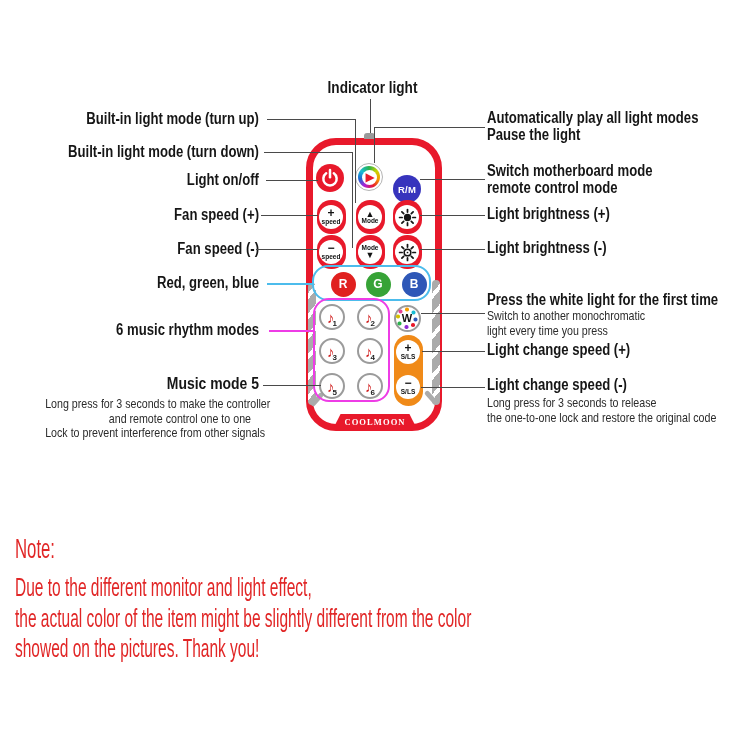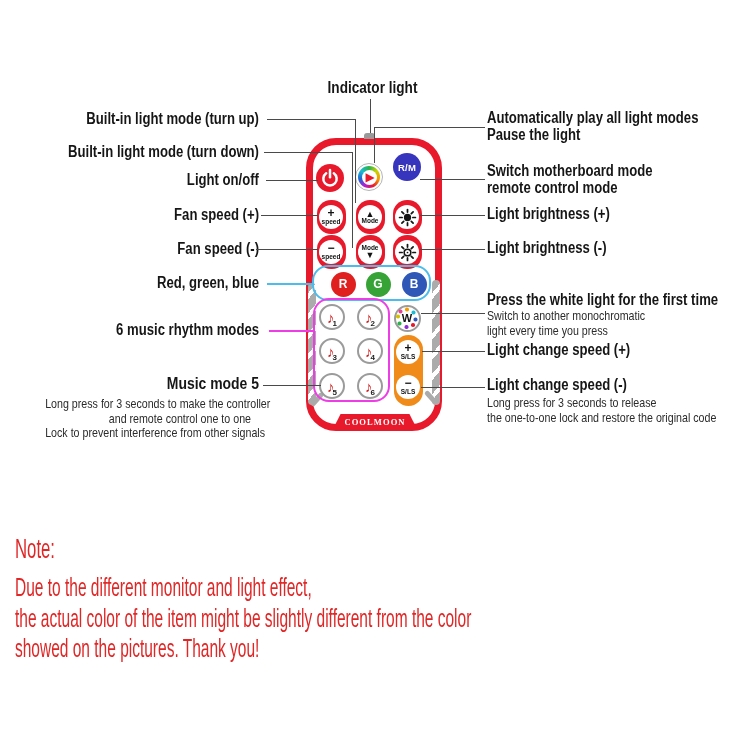--- a/index.html
+++ b/index.html
@@ -33,21 +33,21 @@
   .bump{position:absolute;left:51px;top:-12px;width:11px;height:6px;background:#9a9a9a;
         border-radius:3px 3px 0 0}
   .circle{position:absolute;border-radius:50%;display:flex;align-items:center;justify-content:center}
   .power{left:3px;top:19px;width:28px;height:28px;background:var(--red)}
   .play{left:42px;top:18px;width:28px;height:28px;background:#fff;border:1.5px solid #b5b5b5;
         box-sizing:border-box}
   .ring{position:absolute;inset:2px;border-radius:50%;
         background:conic-gradient(#2bb24c,#c8d400,#f59b00,#e8192b,#b01fd4,#1f66d4,#18bcd4,#2bb24c)}
   .ring::after{content:"";position:absolute;inset:3.5px;background:#fff;border-radius:50%}
   .ptri{position:relative;z-index:2;color:var(--red);font-size:12px;line-height:1;padding-left:2px}
-  .rm{left:80px;top:8px;width:28px;height:28px;background:#3734bd;color:#fff;
+  .rm{left:80px;top:30px;width:28px;height:28px;background:#3734bd;color:#fff;
       font-weight:700;font-size:9.5px;letter-spacing:.2px}
   .pill{position:absolute;width:29px;height:34px;background:var(--red);border-radius:14px;
         display:flex;align-items:center;justify-content:center}
   .pcirc{width:24px;height:24px;background:#fff;border-radius:50%;display:flex;flex-direction:column;
          align-items:center;justify-content:center;line-height:1;color:#111}
   .sym{font-weight:700;font-size:12px;line-height:.8}
   .tiny{font-weight:700;font-size:6.5px;line-height:1}
   .tri{font-size:9px;line-height:.9;color:#111}
   .cyanbox{position:absolute;left:-1px;top:120px;width:119px;height:36px;border:2px solid var(--cyan);
            border-radius:16px;box-sizing:border-box}

